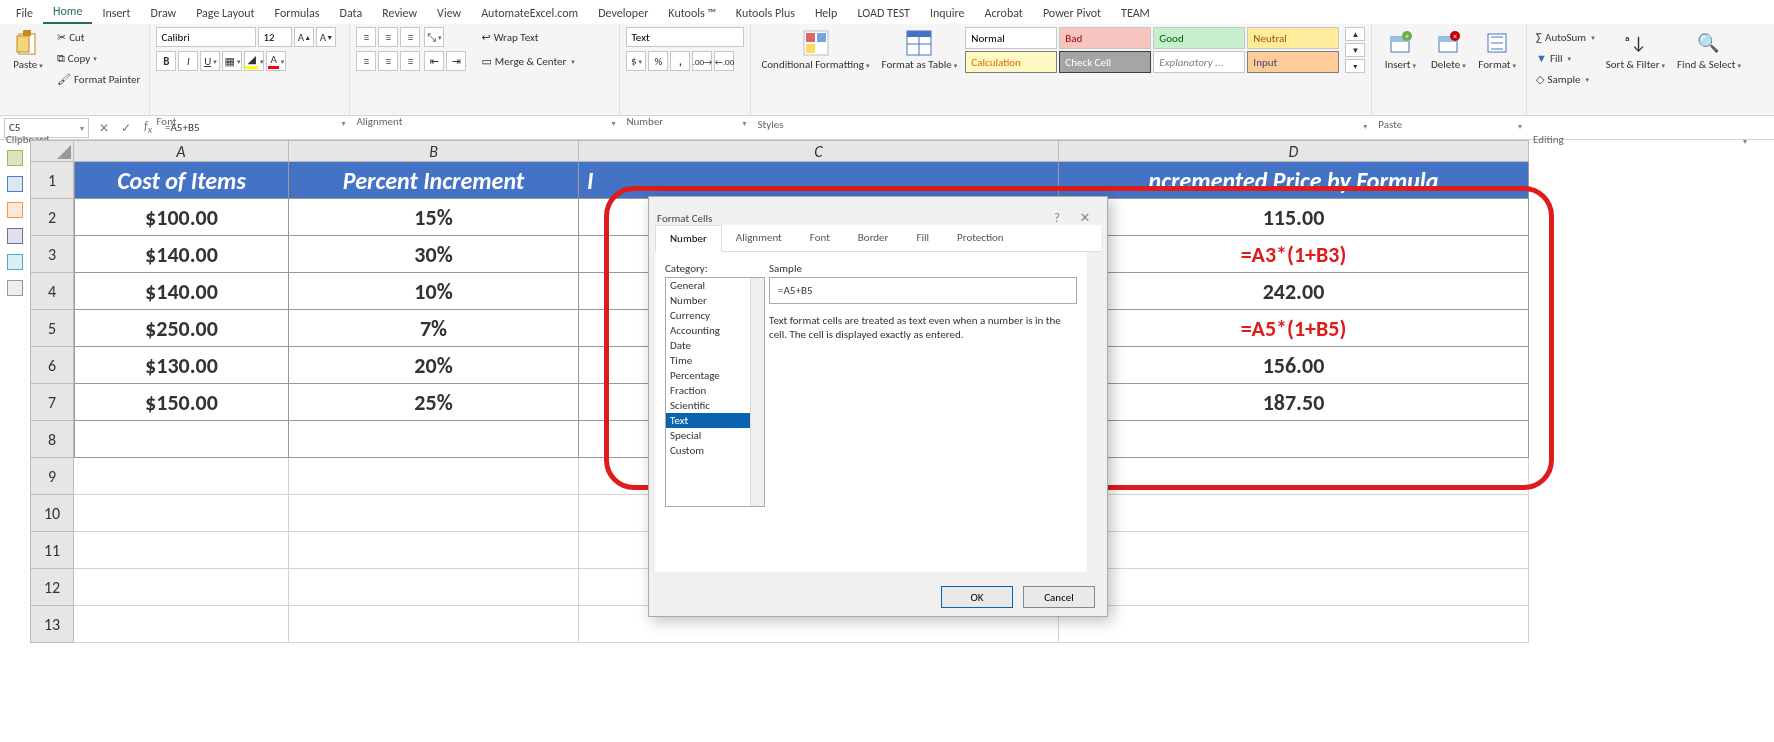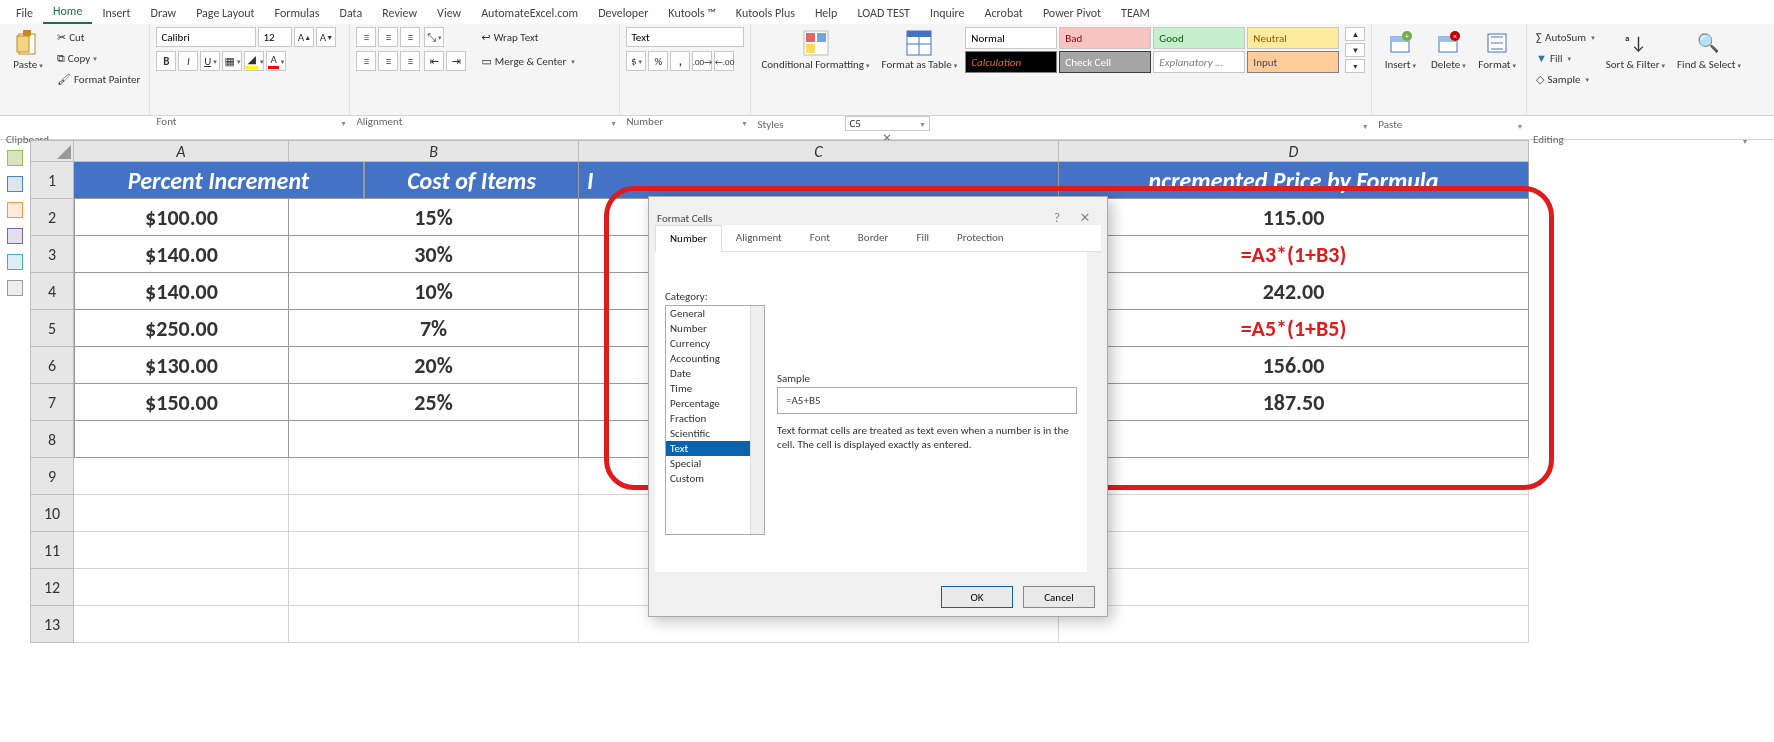--- a/index.html
+++ b/index.html
@@ -24,21 +24,21 @@
   .row { display:flex; align-items:center; gap:2px; }
   .sq { width:20px; height:20px; border:1px solid #c7c7c7; background:#fff; display:flex; align-items:center; justify-content:center; font-size:11px; cursor:pointer; }
   .dd::after { content:"▾"; font-size:7px; color:#666; margin-left:2px; }
   select.fake, input.fake { height:20px; border:1px solid #c7c7c7; background:#fff; font-size:11px; padding:0 4px; }
 
   
   .styles-gal { display:grid; grid-template-columns:repeat(4,92px); grid-template-rows:22px 22px; gap:2px; }
   .style-cell { border:1px solid #c7c7c7; font-size:11px; display:flex; align-items:center; padding:0 5px; height:22px; background:#fff; }
 
   
-  .fbar { display:flex; align-items:center; height:24px; border-bottom:1px solid #d4d4d4; background:#fff;flex-direction:column; }
+  .fbar { display:flex; align-items:center; height:24px; border-bottom:1px solid #d4d4d4; background:#fff; }
   .nbox { width:85px; height:20px; border:1px solid #c7c7c7; margin:0 4px; padding:0 4px; font-size:11px; display:flex; align-items:center; justify-content:space-between; }
   .fbar .fbtn { width:22px; text-align:center; color:#777; cursor:pointer; }
   .ftxt { flex:1; padding:0 6px; font-size:11px; }
 
   
   .leftbar { position:absolute; left:0; top:140px; width:30px; display:flex; flex-direction:column; align-items:center; gap:10px; padding-top:10px; }
   .leftbar div { width:16px; height:16px; background:#d7e4bc; border:1px solid #9bbb59; cursor:pointer; }
 
   
   .gridwrap { position:absolute; left:30px; top:140px; right:0; bottom:0; overflow:hidden; }
@@ -61,21 +61,21 @@
   .redframe { position:absolute; border:5px solid #e01b1b; border-radius:30px; left:604px; top:186px; width:950px; height:304px; pointer-events:none; }
 
   
   .dialog { position:absolute; left:648px; top:196px; width:460px; background:#f0f0f0; border:1px solid #aaa; box-shadow:4px 4px 14px rgba(0,0,0,.25); font-size:11px; }
   .dlg-title { height:28px; display:flex; align-items:flex-end; padding:0 8px; color:#444; }
   .dlg-title .t { flex:1; }
   .dlg-title .q,.dlg-title .x { width:28px; text-align:center; color:#888; cursor:pointer; font-size:13px; }
   .dlg-tabs { display:flex; background:#fff; border-bottom:1px solid #ddd; margin:0 6px; }
   .dlg-tabs .dt { padding:6px 14px; cursor:pointer; color:#555; }
   .dlg-tabs .dt.active { border:1px solid #ddd; border-bottom:1px solid #fff; margin-bottom:-1px; background:#fff; color:#000; }
-  .dlg-body { background:#fff; margin:0 20px 6px 6px; padding:10px; display:flex; gap:12px; min-height:320px;align-items:center; }
+  .dlg-body { background:#fff; margin:0 20px 6px 6px; padding:10px; display:flex; gap:4px; min-height:320px; }
   .catcol { width:100px; }
   .catlist { border:1px solid #aaa; height:230px; overflow:hidden; position:relative; }
   .catlist .itm { padding:1px 4px; cursor:pointer; font-size:11px; }
   .catlist .itm.sel { background:#0a64ad; color:#fff; }
   .catlist .sb { position:absolute; right:0; top:0; width:14px; height:100%; background:#efefef; border-left:1px solid #ddd; }
   .samp { flex:1; }
   .samp .box { border:1px solid #aaa; padding:6px 8px; margin:2px 0 10px; }
   .dlg-foot { display:flex; justify-content:flex-end; gap:10px; padding:8px 12px; }
   .dlg-foot button { width:72px; height:22px; border:1px solid #888; background:#e9e9e9; cursor:pointer; font-size:11px; }
   .dlg-foot button.primary { border:1px solid #0a64ad; }
@@ -247,21 +247,21 @@
               <line x1="14" y1="2" x2="14" y2="26" stroke="#4472c4"></line>
             </svg>
           </div>
         <div class="lbl dd">Format as Table</div>
       </div>
       <div class="styles-gal" id="styles-gal">
           <div class="style-cell" style="background: rgb(255, 255, 255); color: rgb(0, 0, 0);">Normal</div>
           <div class="style-cell" style="background: rgb(248, 196, 192); color: rgb(156, 0, 6);">Bad</div>
           <div class="style-cell" style="background: rgb(198, 239, 206); color: rgb(0, 97, 0);">Good</div>
           <div class="style-cell" style="background: rgb(255, 235, 156); color: rgb(156, 87, 0);">Neutral</div>
-          <div class="style-cell" style="background: #000000; color: rgb(226, 107, 10); border: 1px solid rgb(127, 127, 127); font-style: italic;">Calculation</div>
+          <div class="style-cell" style="background: #fef9c3; color: rgb(226, 107, 10); border: 1px solid rgb(127, 127, 127);">Calculation</div>
           <div class="style-cell" style="background: rgb(165, 165, 165); color: rgb(255, 255, 255); border: 1px solid rgb(63, 63, 63);">Check Cell</div>
           <div class="style-cell" style="background: rgb(255, 255, 255); color: rgb(127, 127, 127); font-style: italic;">Explanatory ...</div>
           <div class="style-cell" style="background: rgb(255, 204, 153); color: rgb(63, 63, 118); border: 1px solid rgb(127, 127, 127);">Input</div>
         </div>
       <div class="col" style="justify-content:space-between;height:46px;margin-left:2px">
         <div class="sq" style="height:14px;font-size:8px">▲</div>
         <div class="sq" style="height:14px;font-size:8px">▼</div>
         <div class="sq" style="height:14px;font-size:8px">▾</div>
       </div>
     </div>
@@ -358,22 +358,22 @@
   <div class="colheads">
     <div class="corner"></div>
     <div class="ch A">A</div>
     <div class="ch B">B</div>
     <div class="ch C">C</div>
     <div class="ch D">D</div>
   </div>
   <div id="gridbody">
       <div class="gridrow">
         <div class="rowhead">1</div>
+        <div class="cell A hdrcell first">Cost of Items</div>
         <div class="cell B hdrcell">Percent Increment</div>
-        <div class="cell A hdrcell first">Cost of Items</div>
         <div class="cell C hdrcell" style="justify-content:flex-start;padding-left:8px">I</div>
         <div class="cell D hdrcell">ncremented Price by Formula</div>
       </div>
       <div class="gridrow">
         <div class="rowhead">2</div>
         <div class="cell A firstcol">$100.00</div>
         <div class="cell B">15%</div>
         <div class="cell C"></div>
         <div class="cell D">115.00</div>
       </div>

